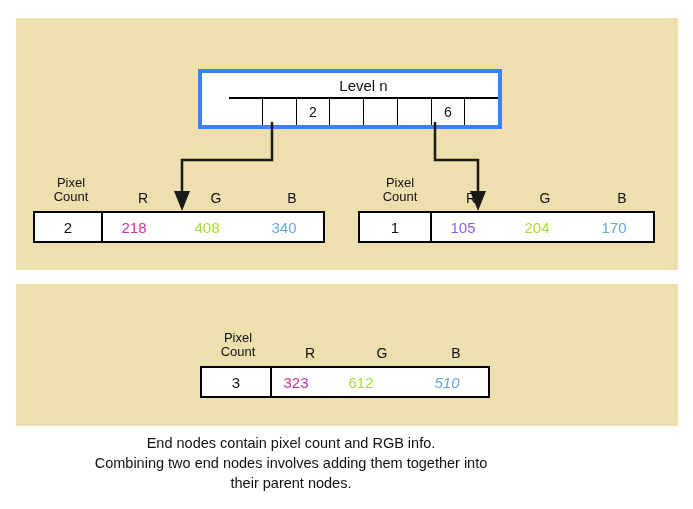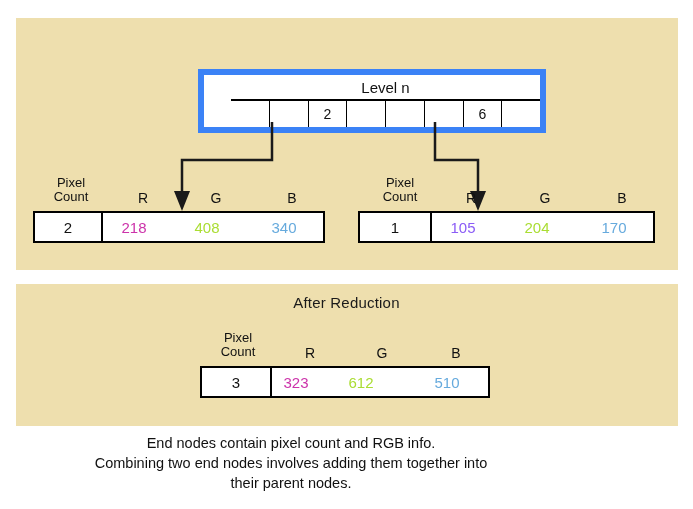--- a/index.html
+++ b/index.html
@@ -34,22 +34,22 @@
     letter-spacing: 0.2px;
   }
   #title-before { top: 33px; }
   #title-after  { top: 294px; }
 
   
   #level-table {
     position: absolute;
     left: 198px;
     top: 69px;
-    width: 348px;
-    border: 6px solid #3b82f6;
+    width: 304px;
+    border: 4px solid #3b82f6;
     background: #ffffff;
     box-sizing: border-box;
     padding-left: 27px;
   }
   #level-header {
     height: 26px;
     line-height: 26px;
     text-align: center;
     font-size: 15px;
     color: #111111;
@@ -211,36 +211,35 @@
       <div class="cell-rgb">
         <span class="rgb-val" style="left:10px; color:#8b5cf6;">105</span>
         <span class="rgb-val" style="left:84px; color:#aadd33;">204</span>
         <span class="rgb-val" style="left:161px; color:#66aadd;">170</span>
       </div>
     </div>
   </div>
 
   <div class="panel" id="panel-after"></div>
 
-  <div class="section-title" id="title-after">After Reduction</div>
 
   <div class="node-group" style="left:200px; top:327px; width:290px;">
     <div class="node-labels">
       <div class="lbl-pixelcount" style="left:8px; top:4px; width:60px;">Pixel
 Count</div>
       <div class="lbl-channel" style="left:100px; top:18px;">R</div>
       <div class="lbl-channel" style="left:172px; top:18px;">G</div>
       <div class="lbl-channel" style="left:246px; top:18px;">B</div>
     </div>
     <div class="node-box" style="left:0px; top:39px; width:290px;">
       <div class="cell-count" style="width:70px;">3</div>
       <div class="cell-rgb">
         <span class="rgb-val" style="left:3px; color:#cc33aa;">323</span>
         <span class="rgb-val" style="left:68px; color:#aadd33;">612</span>
-        <span class="rgb-val" style="left:154px; color:#66aadd;">510</span>
+        <span class="rgb-val" style="left:154px; color:#66aadd;font-style:italic;">510</span>
       </div>
     </div>
   </div>
 
   <div id="caption">
     <div>End nodes contain pixel count and RGB info.</div>
     <div>Combining two end nodes involves adding them together into</div>
     <div>their parent nodes.</div>
   </div>
 

